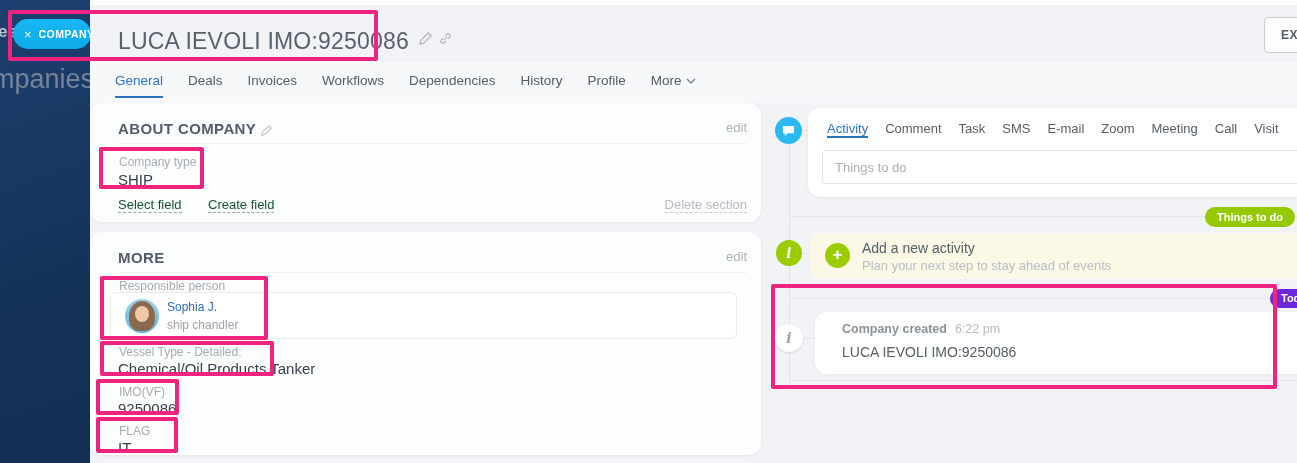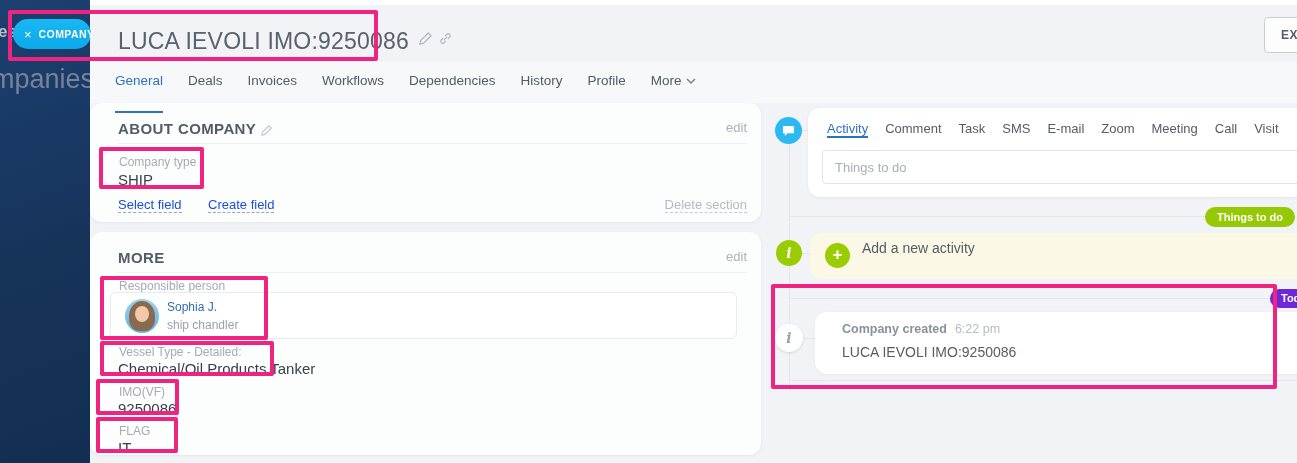--- a/index.html
+++ b/index.html
@@ -34,35 +34,35 @@
   .title-icons { display:inline-block; margin-left:10px; vertical-align:4px; }
   .icon-svg { vertical-align:middle; }
 
   .ext-btn { left:1264px; top:17px; height:36px; width:92px; background:#fdfdfe;
     border:1px solid #c9ced4; border-radius:4px; font-size:12px; font-weight:700;
     color:#545c66; letter-spacing:.5px; text-align:left; padding-left:16px; z-index:3;
     font-family:inherit; cursor:pointer; }
 
   
   .tabs-row { left:115px; top:73px; display:flex; gap:25px; font-size:13.5px; color:#525b66; z-index:3; }
-  .tab { padding-bottom:23px; cursor:pointer; white-space:nowrap;text-align:center; }
+  .tab { padding-bottom:8px; cursor:pointer; white-space:nowrap;text-align:center; }
   .tab.active { color:#2c73bf; border-bottom:2px solid #2c73bf; }
   .tab .chev { margin-left:5px; }
 
   
   .card { background:#fcfdfd; border-radius:12px; box-shadow:0 1px 3px rgba(50,60,80,.07); z-index:2; }
   .card-a { left:90px; top:103px; width:671px; height:119px; }
   .card-b { left:90px; top:232px; width:671px; height:223px; }
   .sec-head { position:absolute; left:28px; top:17px; font-size:15px; font-weight:700;
     letter-spacing:.4px; color:#525c69; text-transform:uppercase; }
   .sec-edit { position:absolute; right:14px; top:17px; font-size:13px; color:#abb1b8; cursor:pointer; }
   .sec-div { position:absolute; left:28px; right:14px; top:40px; border-top:1px solid #eef1f3; }
   .f-label { font-size:12px; color:#a6acb4; }
   .f-value { font-size:15px; color:#39404d; }
-  .dashed-link { font-size:13px; color:#1d4ed8; border-bottom:1px dashed #9aa2ab; cursor:pointer; }
+  .dashed-link { font-size:13px; color:#14532d; border-bottom:1px dashed #9aa2ab; cursor:pointer; }
   .dashed-link.muted { color:#b4bac0; border-bottom-color:#c6ccd2; }
 
   .person-card { left:110px; top:292px; width:627px; height:47px; background:#fff;
     border:1px solid #e8ecef; border-radius:6px; z-index:3; }
   .avatar { position:absolute; left:14px; top:6px; width:34px; height:34px; border-radius:50%;
     background:linear-gradient(180deg,#9ed2ee 0%,#5fb1e0 100%); overflow:hidden; }
   .avatar .hair { position:absolute; left:4px; top:2px; width:26px; height:30px; border-radius:50% 50% 40% 40%;
     background:#8a6a4e; }
   .avatar .face { position:absolute; left:10px; top:7px; width:14px; height:16px; border-radius:50%;
     background:#f0c9a8; }
@@ -219,20 +219,21 @@
   </div>
   <input class="todo-input" placeholder="Things to do" style="">
 </div>
 
 <div class="abs sep" style="left:789px; top:216px; width:508px;"></div>
 <div class="abs badge badge-green">Things to do</div>
 
 <div class="abs add-card">
   <div class="plus-circle">+</div>
   <div class="add-title">Add a new activity</div>
+  <div class="add-sub">Plan your next step to stay ahead of events</div>
 </div>
 
 <div class="abs sep" style="left:789px; top:298px; width:508px;"></div>
 <div class="abs badge badge-blue">Today</div>
 
 <div class="abs entry-card">
   <div class="entry-head">
     <span class="entry-title">Company created</span><span class="entry-time">6:22 pm</span>
   </div>
   <div class="entry-text">LUCA IEVOLI IMO:9250086</div>

